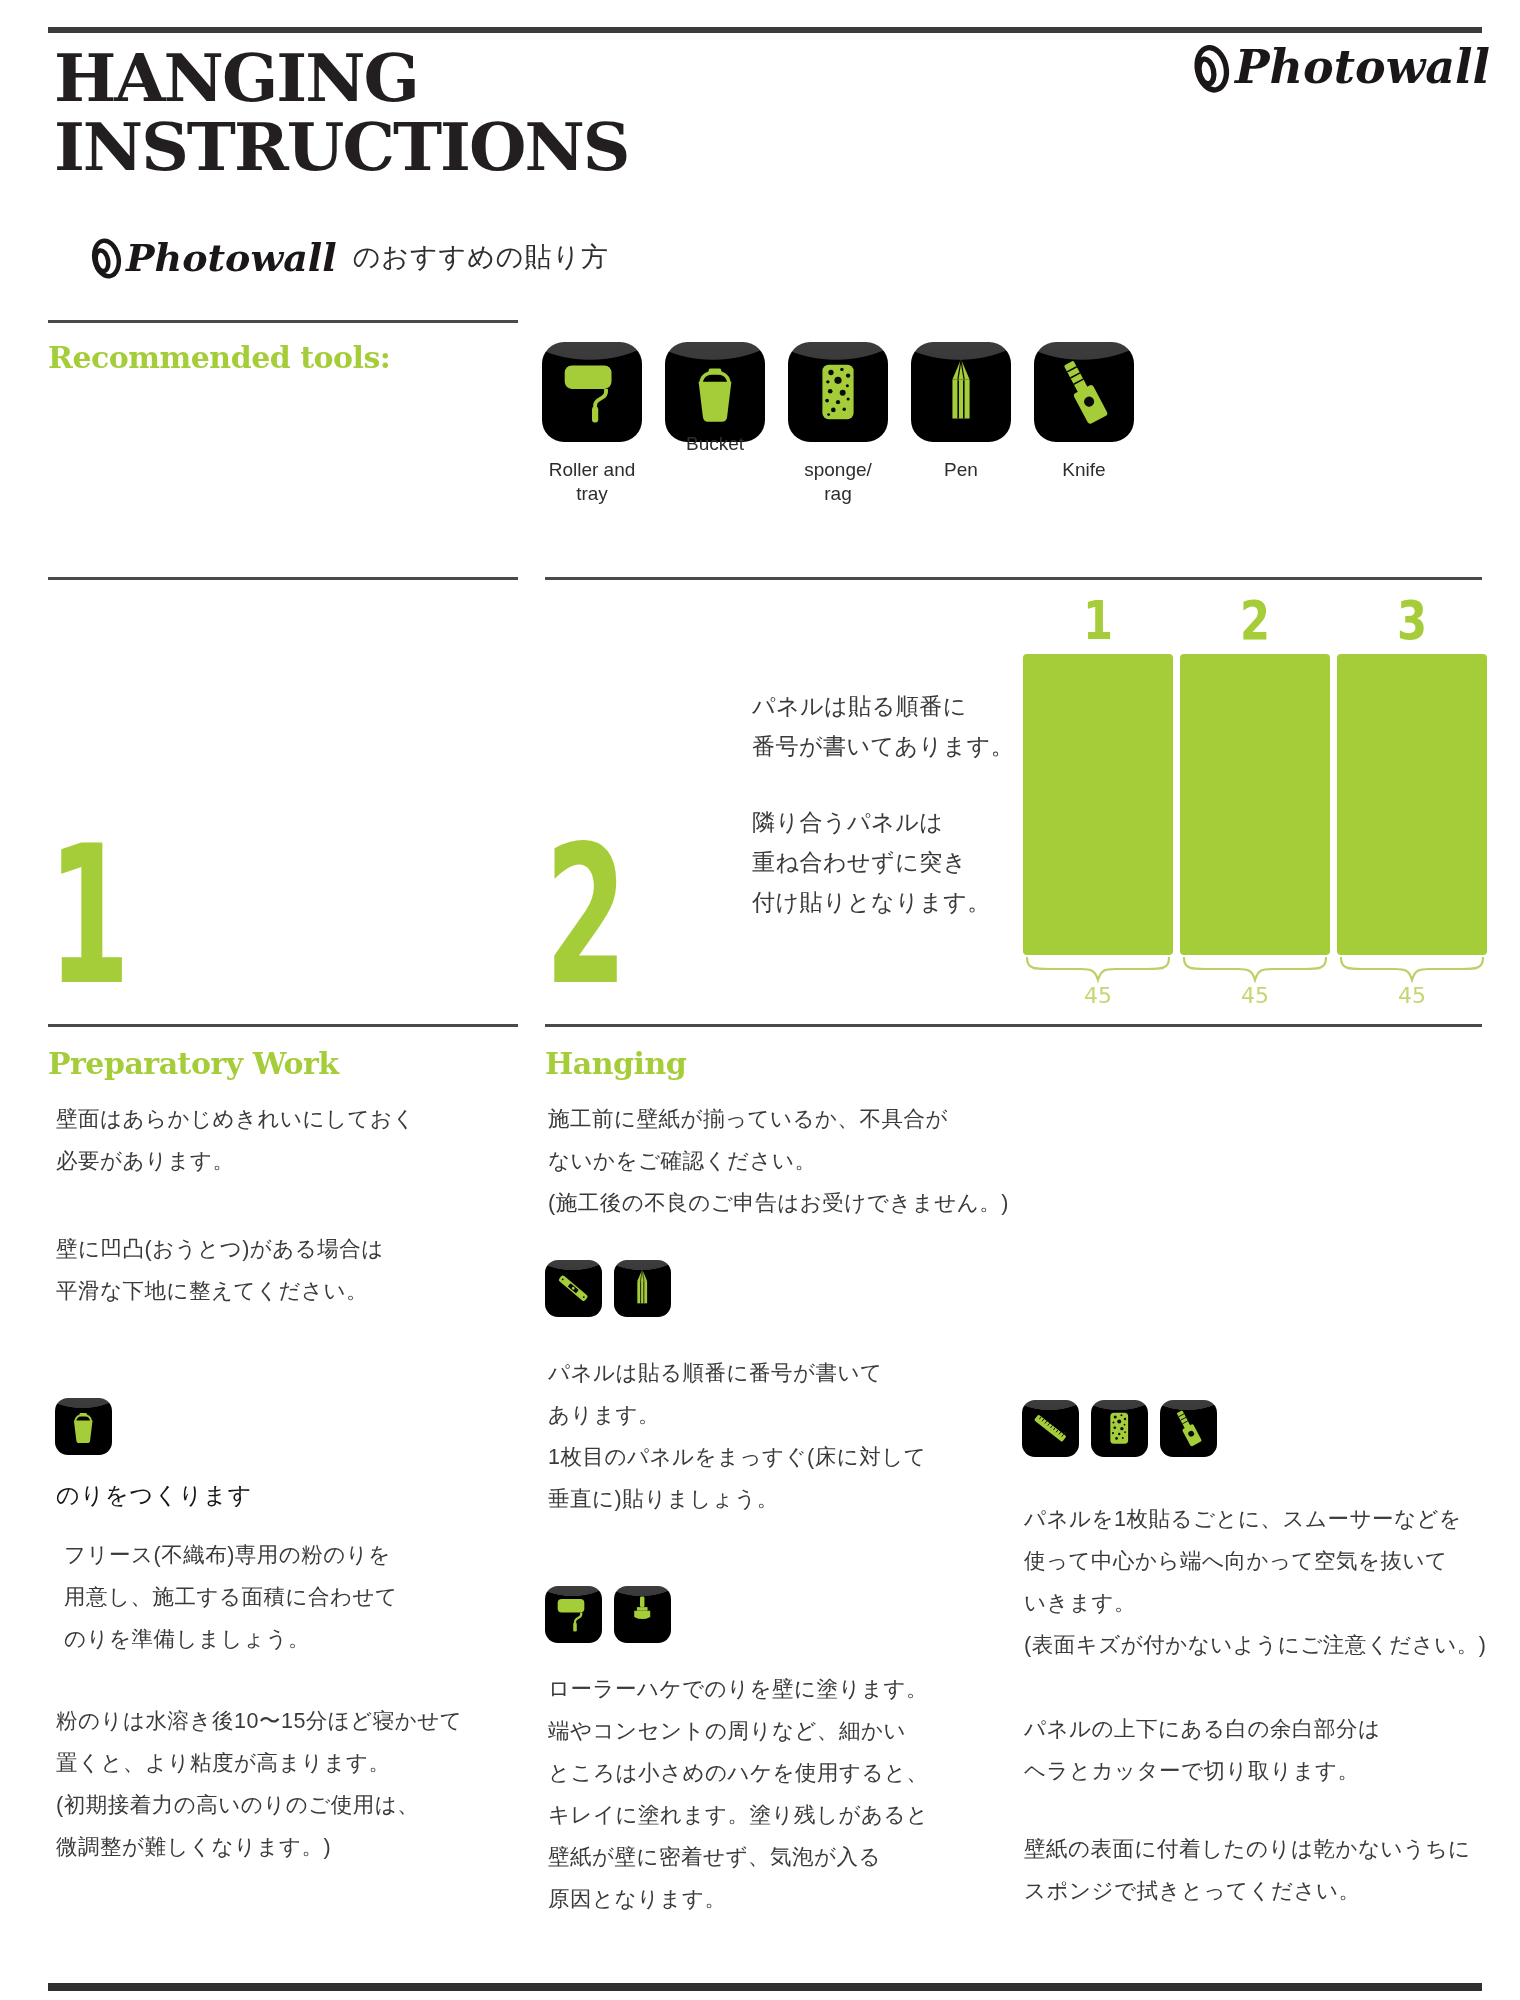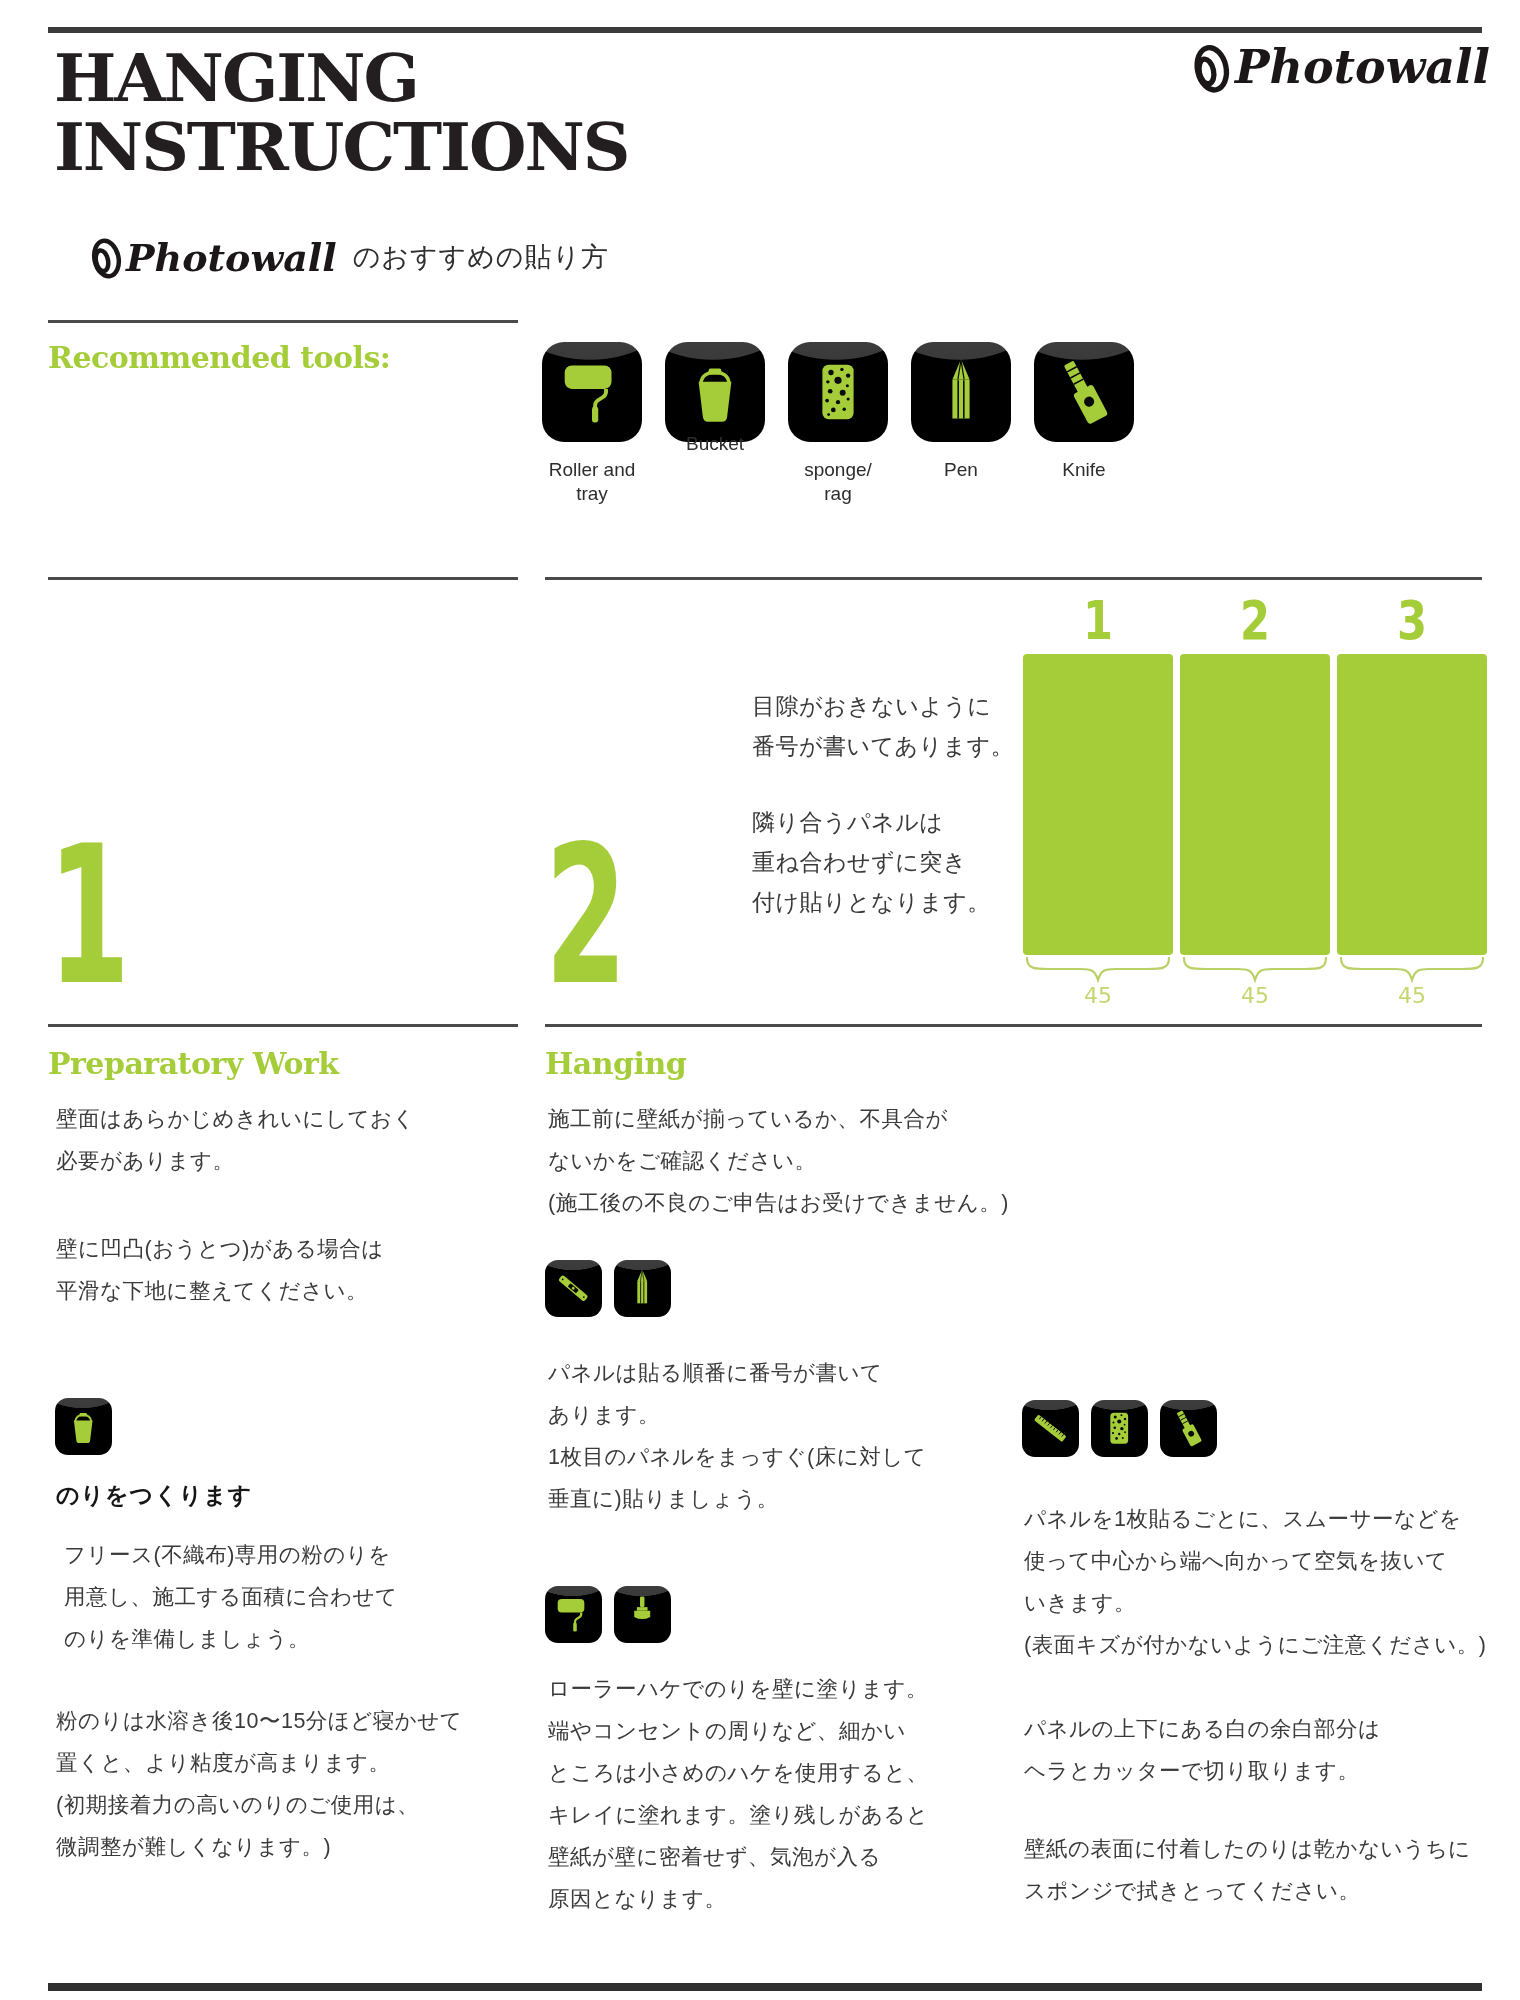--- a/index.html
+++ b/index.html
@@ -21,21 +21,21 @@
   .subtitle-row .logo-script { font-size:38px; }
   .subtitle-jp { font-size:27px; color:#2f2f2f; margin-left:16px; letter-spacing:1px; }
 
   .h-green { position:absolute; font-family:"DejaVu Serif", serif; font-weight:700;
              color:#a5cd39; font-size:30px; letter-spacing:-0.5px; }
 
   .jp { position:absolute; font-size:21.5px; line-height:42px; color:#3a3a3a;
         white-space:pre-line; letter-spacing:0.5px; }
   .jp-note { position:absolute; font-size:23px; line-height:40px; color:#3a3a3a;
              white-space:pre-line; letter-spacing:0.5px; }
-  .jp-bold { position:absolute; font-size:23px; font-weight:700; color:#161616; letter-spacing:1px; }
+  .jp-bold { position:absolute; font-size:23px; font-weight:400; color:#161616; letter-spacing:1px; }
 
   .big-num { position:absolute; font-family:"DejaVu Sans", sans-serif; font-weight:700;
              font-size:190px; line-height:1; color:#a5cd39;
              transform:scaleX(0.62); transform-origin:left top; }
 
   .tile { position:absolute; border-radius:22px;
           background:radial-gradient(ellipse 150% 95% at 48% -35%, #454545 0%, #3a3a3a 55%, #000 56%), #000;
           display:flex; align-items:center; justify-content:center; }
   .tile-lg { width:100px; height:100px; }
   .tile-sm { width:57px; height:57px; border-radius:13px; }
@@ -159,21 +159,21 @@
   <div class="tool-label" style="left:1009px; top:458px;">Knife</div>
 
   <div class="line" style="left:48px; top:577px; width:470px;"></div>
   <div class="line" style="left:545px; top:577px; width:937px;"></div>
   <div class="line" style="left:48px; top:1024px; width:470px;"></div>
   <div class="line" style="left:545px; top:1024px; width:937px;"></div>
 
   <div class="big-num" style="left:48px; top:822px;">1</div>
   <div class="big-num" style="left:545px; top:822px;">2</div>
 
-  <div class="jp-note" style="left:752px; top:686px;">目隙がおきないように
+  <div class="jp-note" style="left:752px; top:686px;">パネルは貼る順番に
 番号が書いてあります。</div>
   <div class="jp-note" style="left:752px; top:802px;">隣り合うパネルは
 重ね合わせずに突き
 付け貼りとなります。</div>
 
   <div class="pnum" style="left:1068px;">1</div>
   <div class="pnum" style="left:1225px;">2</div>
   <div class="pnum" style="left:1382px;">3</div>
   <div class="panel" style="left:1023px;"></div>
   <div class="panel" style="left:1180px;"></div>

